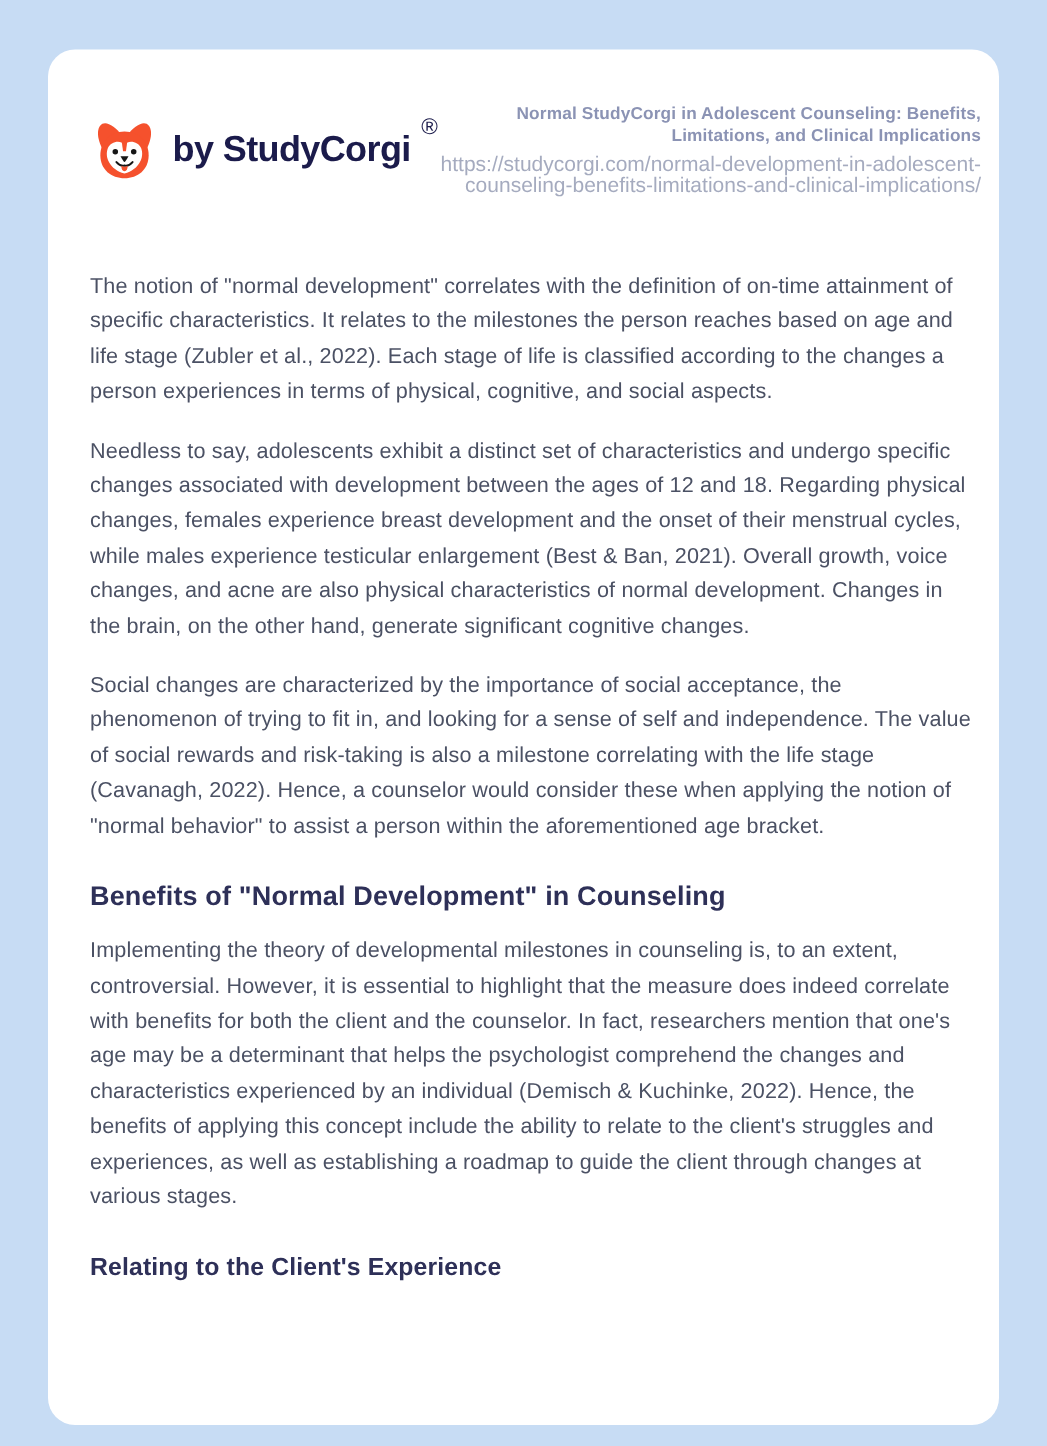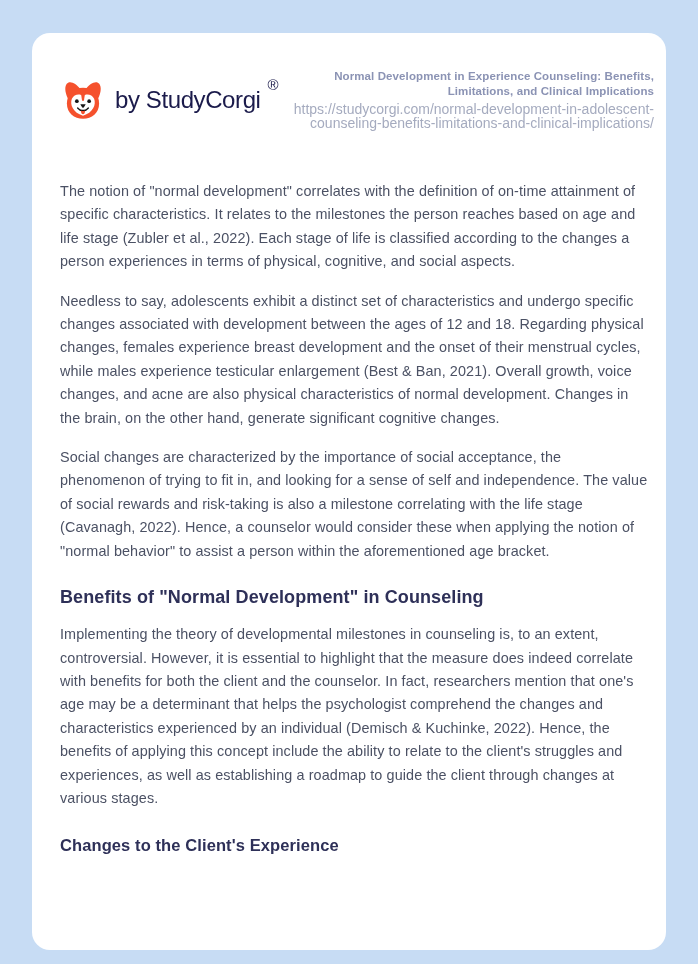--- a/index.html
+++ b/index.html
@@ -30,21 +30,21 @@
   }
   .brand {
     display: flex;
     align-items: center;
     gap: 9px;
     flex: 0 0 auto;
   }
   .brand-icon { display: inline-flex; }
   .brand-text {
     font-size: 24px;
-    font-weight: normal;
+    font-weight: bold;
     color: #1B1B4B;
     letter-spacing: -0.4px;
     white-space: nowrap;
   }
   .brand-reg {
     font-size: 15px;
     color: #1B1B4B;
     align-self: flex-start;
     margin-top: 2px;
     margin-left: -2px;
@@ -114,27 +114,27 @@
           <circle cx="76" cy="63" r="4.8" fill="#161616"></circle>
           <path d="M53 71 L67 71 Q61.5 81 60 81 Q58.5 81 53 71 Z" fill="#161616"></path>
           <path d="M46 81 Q53 89 60 87 Q67 89 74 81" fill="none" stroke="#161616" stroke-width="3.5" stroke-linecap="round"></path>
           <path d="M54.5 87.5 Q54.5 97 60 97 Q65.5 97 65.5 87.5 Q60 90.5 54.5 87.5 Z" fill="#F5512D"></path>
         </svg>
       </span>
       <span class="brand-text">by StudyCorgi</span>
       <span class="brand-reg">®</span>
     </div>
     <div class="doc-meta">
-      <div class="doc-title">Normal Development in Experience Counseling: Benefits, Limitations, and Clinical Implications</div>
+      <div class="doc-title">Normal StudyCorgi in Adolescent Counseling: Benefits, Limitations, and Clinical Implications</div>
       <a class="doc-url" href="#">https://studycorgi.com/normal-development-in-adolescent-counseling-benefits-limitations-and-clinical-implications/</a>
     </div>
   </header>
 
   <main class="doc-body">
     <p>The notion of "normal development" correlates with the definition of on-time attainment of specific characteristics. It relates to the milestones the person reaches based on age and life stage (Zubler et al., 2022). Each stage of life is classified according to the changes a person experiences in terms of physical, cognitive, and social aspects.</p>
     <p>Needless to say, adolescents exhibit a distinct set of characteristics and undergo specific changes associated with development between the ages of 12 and 18. Regarding physical changes, females experience breast development and the onset of their menstrual cycles, while males experience testicular enlargement (Best &amp; Ban, 2021). Overall growth, voice changes, and acne are also physical characteristics of normal development. Changes in the brain, on the other hand, generate significant cognitive changes.</p>
     <p>Social changes are characterized by the importance of social acceptance, the phenomenon of trying to fit in, and looking for a sense of self and independence. The value of social rewards and risk-taking is also a milestone correlating with the life stage (Cavanagh, 2022). Hence, a counselor would consider these when applying the notion of "normal behavior" to assist a person within the aforementioned age bracket.</p>
     <h2>Benefits of "Normal Development" in Counseling</h2>
     <p>Implementing the theory of developmental milestones in counseling is, to an extent, controversial. However, it is essential to highlight that the measure does indeed correlate with benefits for both the client and the counselor. In fact, researchers mention that one's age may be a determinant that helps the psychologist comprehend the changes and characteristics experienced by an individual (Demisch &amp; Kuchinke, 2022). Hence, the benefits of applying this concept include the ability to relate to the client's struggles and experiences, as well as establishing a roadmap to guide the client through changes at various stages.</p>
-    <h3>Changes to the Client's Experience</h3>
+    <h3>Relating to the Client's Experience</h3>
   </main>
 
 </div>
 
 </body></html>

